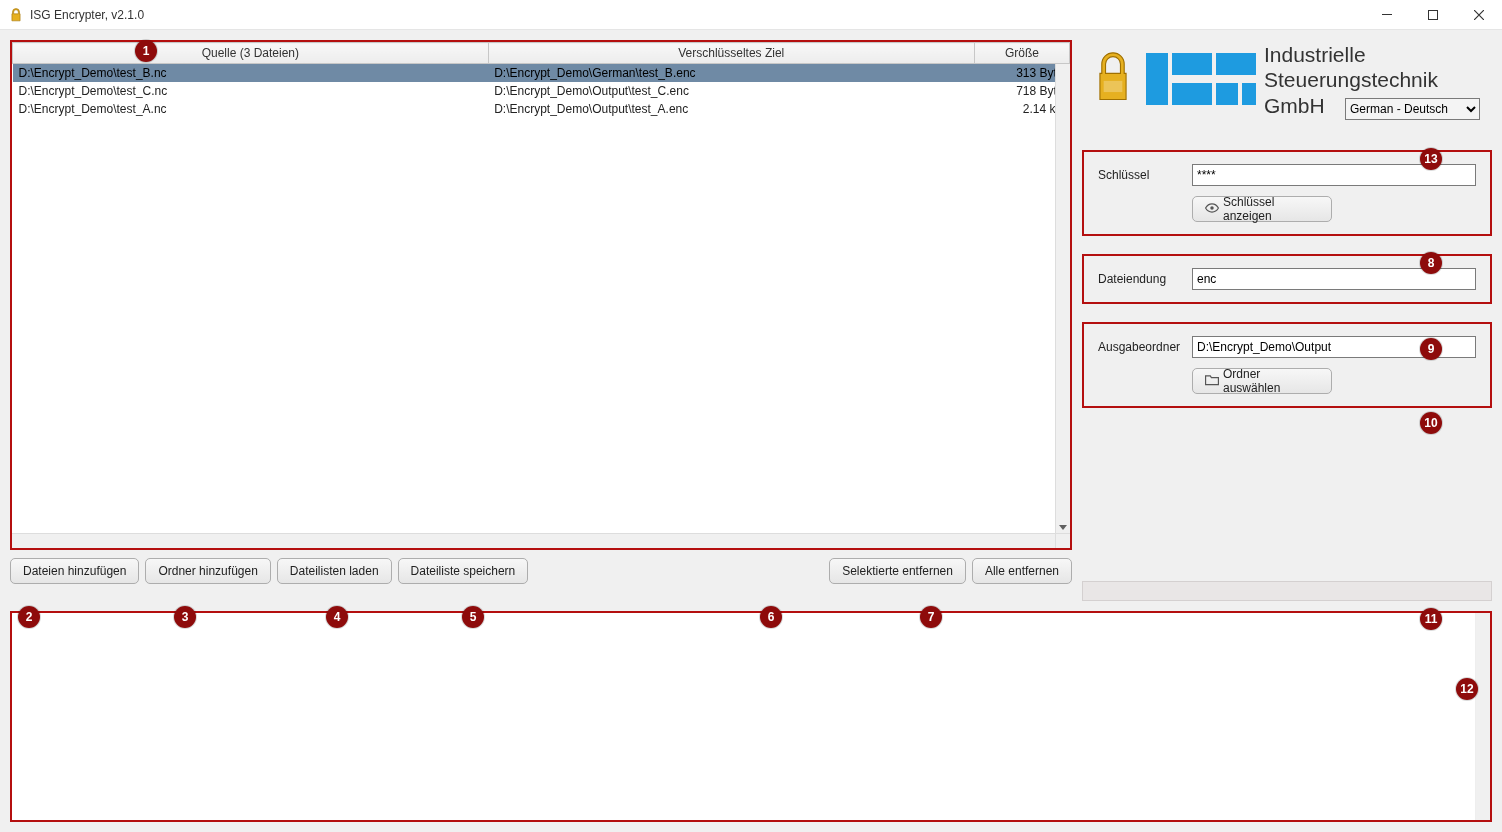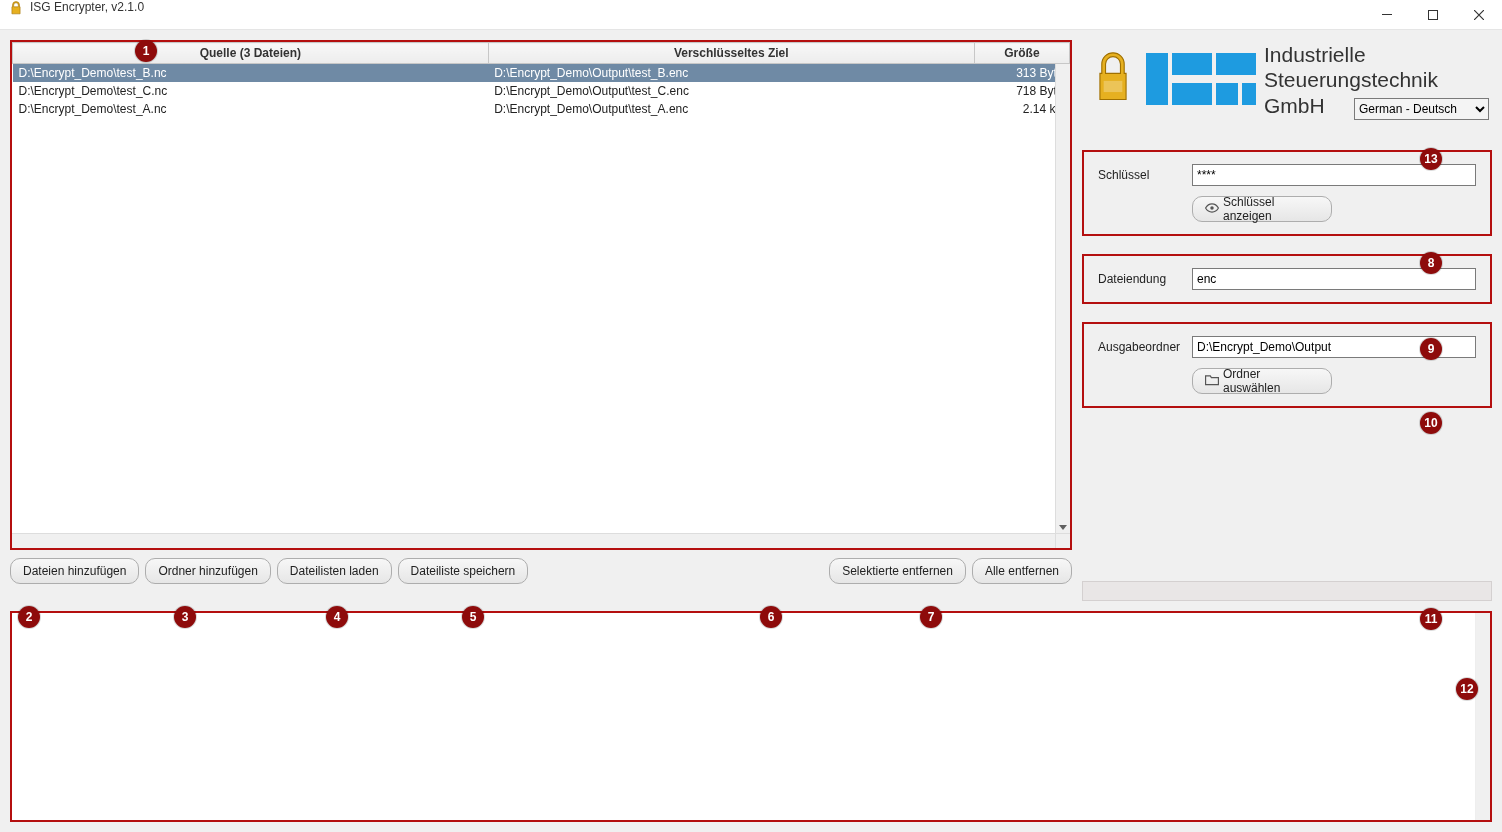--- a/index.html
+++ b/index.html
@@ -1,43 +1,43 @@
 <!DOCTYPE html>
 <html><head>
 <meta charset="utf-8">
 <style>
   html,body{margin:0;padding:0;height:100%;font-family:"Segoe UI",Tahoma,Arial,sans-serif;font-size:12px;color:#222;background:#fff}
   body{width:1502px;height:832px;position:relative;box-sizing:border-box;background:#f0f0f0;overflow:hidden}
   
-  .titlebar{display:flex;align-items:flex-start;height:30px;background:#fff;border-bottom:1px solid #e5e5e5;padding:0 0 0 8px;box-sizing:border-box}
+  .titlebar{display:flex;align-items:center;height:30px;background:#fff;border-bottom:1px solid #e5e5e5;padding:0 0 0 8px;box-sizing:border-box}
   .titlebar .appicon{width:16px;height:16px;margin-right:6px;display:flex;align-items:center;justify-content:center}
   .titlebar .title{font-size:12px;color:#333}
   .titlebar .spacer{flex:1}
   .winbtn{width:46px;height:30px;display:flex;align-items:center;justify-content:center;color:#333}
   
   .content{display:flex;flex-direction:column;height:calc(100% - 30px)}
   .top{display:flex;flex:0 0 575px;padding:10px 10px 4px 10px;gap:10px;box-sizing:border-box}
   .left{flex:1;display:flex;flex-direction:column;gap:8px}
   .right{width:410px;display:flex;flex-direction:column}
   .tablewrap{border:2px solid #b40f0f;box-sizing:border-box;height:510px;background:#fff;position:relative}
   table.filetable{width:100%;border-collapse:collapse;font-size:12px;table-layout:fixed}
-  table.filetable th{background:linear-gradient(#f8f8f8,#ececec);border:1px solid #c7c7c7;padding:3px 6px;font-weight:bold;color:#333}
+  table.filetable th{background:linear-gradient(#f8f8f8,#ececec);border:1px solid #c7c7c7;padding:3px 6px;font-weight:normal;color:#333}
   table.filetable td{padding:2px 6px;white-space:nowrap;overflow:hidden;text-overflow:ellipsis}
-  tr.selected td{background:#6f8aa5;color:#ffffff}
+  tr.selected td{background:#6f8aa5;color:#000000}
   .col-size{text-align:right}
   .scrollbar-bottom{position:absolute;bottom:0;left:0;right:14px;height:14px;background:#f0f0f0;border-top:1px solid #ddd}
   .scrollbar-bottom::after{content:"";position:absolute;right:0;bottom:0;width:14px;height:14px}
   .btnrow{display:flex;gap:6px;align-items:center}
   .btnrow .spacer{flex:1}
-  .btn{background:linear-gradient(#f7f7f7,#e6e6e6);border:1px solid #adadad;border-radius:10px;padding:5px 12px;font-size:12px;color:#222;display:flex;align-items:center;gap:4px;height:26px;box-sizing:border-box}
+  .btn{background:linear-gradient(#f7f7f7,#e6e6e6);border:1px solid #adadad;border-radius:5px;padding:5px 12px;font-size:12px;color:#222;display:flex;align-items:center;gap:4px;height:26px;box-sizing:border-box}
   
   .brand{height:80px;display:flex;align-items:center;justify-content:flex-start;padding-left:8px;position:relative}
   .brandtext{margin-left:8px;line-height:1.2}
   .brandtext .l{font-size:21px;color:#333}
-  .langwrap{position:absolute;right:3px;bottom:0;display:flex;align-items:flex-start}
+  .langwrap{position:absolute;right:12px;bottom:0;display:flex;align-items:flex-start}
   select.lang{width:135px;height:22px;border:1px solid #7a7a7a;background:#f4f4f4;font-size:12px}
   .panel{border:2px solid #b40f0f;margin-top:18px;padding:12px 14px;box-sizing:border-box;position:relative}
   .panel.form{display:flex;flex-direction:column;gap:10px}
   .formrow{display:flex;align-items:center;gap:6px}
   .formlabel{width:88px;font-size:12px;color:#222}
   .forminput{flex:1;height:20px;border:1px solid #7a7a7a;padding:0 4px;font-size:12px;background:#fff}
   .subbtn{margin-left:94px}
   .progress{height:18px;background:#e9e6e6;border:1px solid #d4d0d0;margin-top:auto;position:relative;top:0}
   .encryptbtn{margin-top:10px;height:30px;background:#17d417;border:1px solid #0fa30f;display:flex;align-items:center;justify-content:center;font-size:13px;color:#111;letter-spacing:0.5px}
   
@@ -108,21 +108,21 @@
           <thead>
             <tr>
               <th>Quelle (3 Dateien)</th>
               <th>Verschlüsseltes Ziel</th>
               <th>Größe</th>
             </tr>
           </thead>
           <tbody id="tbody">
               <tr class="selected">
                 <td>D:\Encrypt_Demo\test_B.nc</td>
-                <td>D:\Encrypt_Demo\Output\test_B.enc</td>
+                <td>D:\Encrypt_Demo\German\test_B.enc</td>
                 <td class="col-size">313 Byte</td>
               </tr>
               <tr>
                 <td>D:\Encrypt_Demo\test_C.nc</td>
                 <td>D:\Encrypt_Demo\Output\test_C.enc</td>
                 <td class="col-size">718 Byte</td>
               </tr>
               <tr>
                 <td>D:\Encrypt_Demo\test_A.nc</td>
                 <td>D:\Encrypt_Demo\Output\test_A.enc</td>

